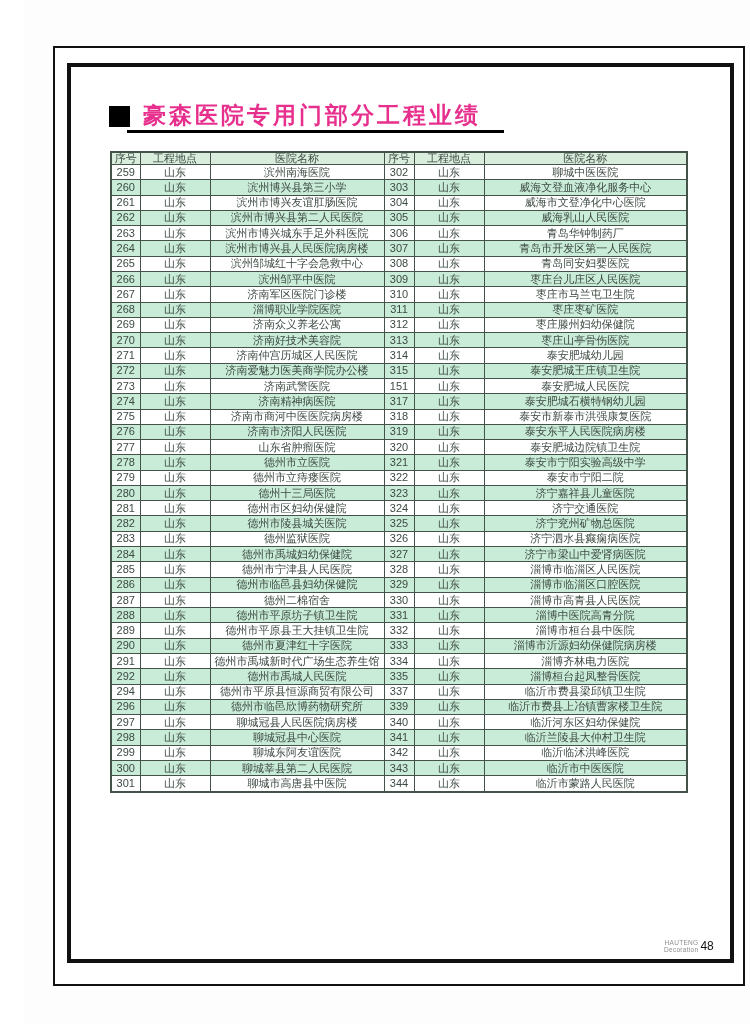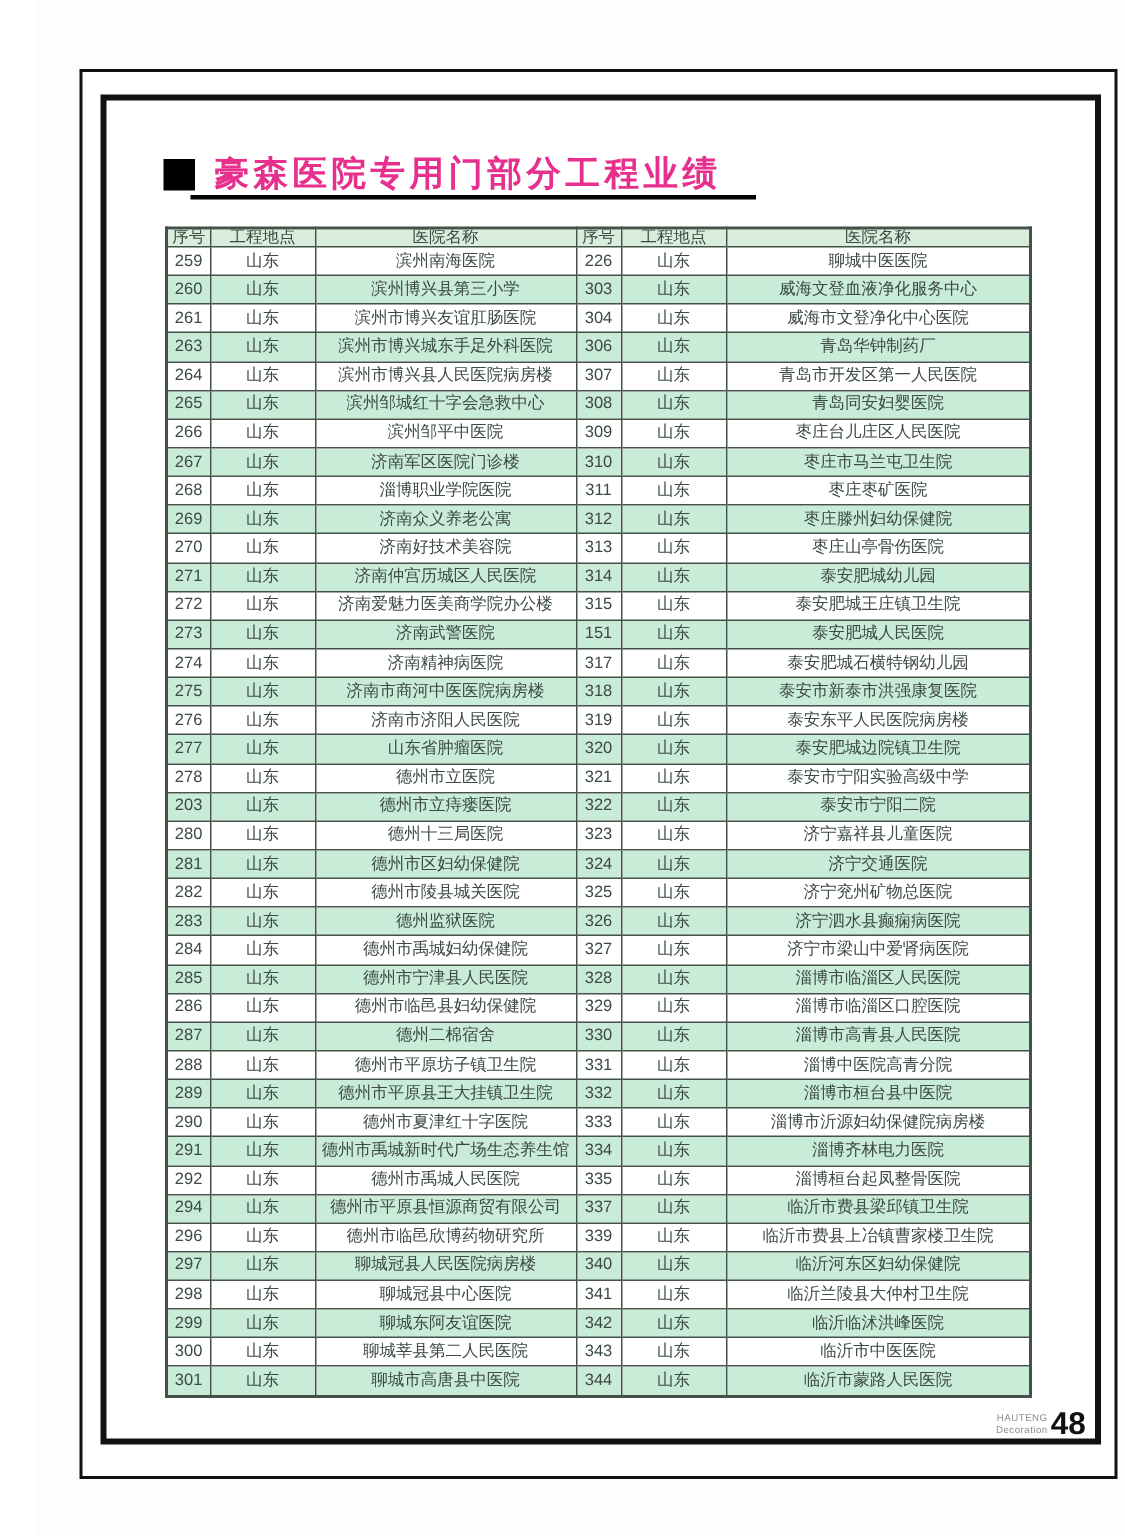--- a/index.html
+++ b/index.html
@@ -48,21 +48,21 @@
     letter-spacing:3px;line-height:1.1;
     color:var(--accent);
     white-space:nowrap;
   }
   .title-underline{
     position:absolute;left:103px;top:130px;
     width:377px;height:3px;background:#000;
   }
   table.projects{
     position:absolute;left:86px;top:151px;
-    width:576px;height:781px;
+    width:576px;height:642px;
     border-collapse:collapse;table-layout:fixed;
     font-size:11px;color:var(--text);
     border:2px solid var(--table-border);
   }
   table.projects th,table.projects td{
     border:1px solid var(--table-border);
     text-align:center;vertical-align:middle;
     padding:0 1px;overflow:hidden;white-space:nowrap;
     font-weight:normal;line-height:1;
   }
@@ -75,21 +75,21 @@
   .footer{
     position:absolute;left:640px;top:939px;
     display:flex;align-items:center;
   }
   .footer .brand{
     font-size:6.5px;color:#8d8d8d;
     text-align:right;line-height:1.15;
     letter-spacing:0.3px;
   }
   .footer .pagenum{
-    font-size:21px;font-weight:bold;color:#111;
+    font-size:12px;font-weight:normal;color:#111;
     margin-left:2px;line-height:1;
   }
 </style>
 </head>
 <body>
 
 <div class="page">
   <div class="outer-frame"></div>
   <div class="inner-frame"></div>
 
@@ -116,41 +116,49 @@
           <th>序号</th>
           <th>工程地点</th>
           <th>医院名称</th>
         </tr>
     </thead>
     <tbody>
         <tr>
           <td>259</td>
           <td>山东</td>
           <td>滨州南海医院</td>
-          <td>226</td>
+          <td>302</td>
           <td>山东</td>
           <td>聊城中医医院</td>
         </tr>
         <tr>
           <td>260</td>
           <td>山东</td>
           <td>滨州博兴县第三小学</td>
           <td>303</td>
           <td>山东</td>
           <td>威海文登血液净化服务中心</td>
         </tr>
         <tr>
           <td>261</td>
           <td>山东</td>
           <td>滨州市博兴友谊肛肠医院</td>
           <td>304</td>
           <td>山东</td>
           <td>威海市文登净化中心医院</td>
         </tr>
         <tr>
+          <td>262</td>
+          <td>山东</td>
+          <td>滨州市博兴县第二人民医院</td>
+          <td>305</td>
+          <td>山东</td>
+          <td>威海乳山人民医院</td>
+        </tr>
+        <tr>
           <td>263</td>
           <td>山东</td>
           <td>滨州市博兴城东手足外科医院</td>
           <td>306</td>
           <td>山东</td>
           <td>青岛华钟制药厂</td>
         </tr>
         <tr>
           <td>264</td>
           <td>山东</td>
@@ -265,21 +273,21 @@
         </tr>
         <tr>
           <td>278</td>
           <td>山东</td>
           <td>德州市立医院</td>
           <td>321</td>
           <td>山东</td>
           <td>泰安市宁阳实验高级中学</td>
         </tr>
         <tr>
-          <td>203</td>
+          <td>279</td>
           <td>山东</td>
           <td>德州市立痔瘘医院</td>
           <td>322</td>
           <td>山东</td>
           <td>泰安市宁阳二院</td>
         </tr>
         <tr>
           <td>280</td>
           <td>山东</td>
           <td>德州十三局医院</td>

